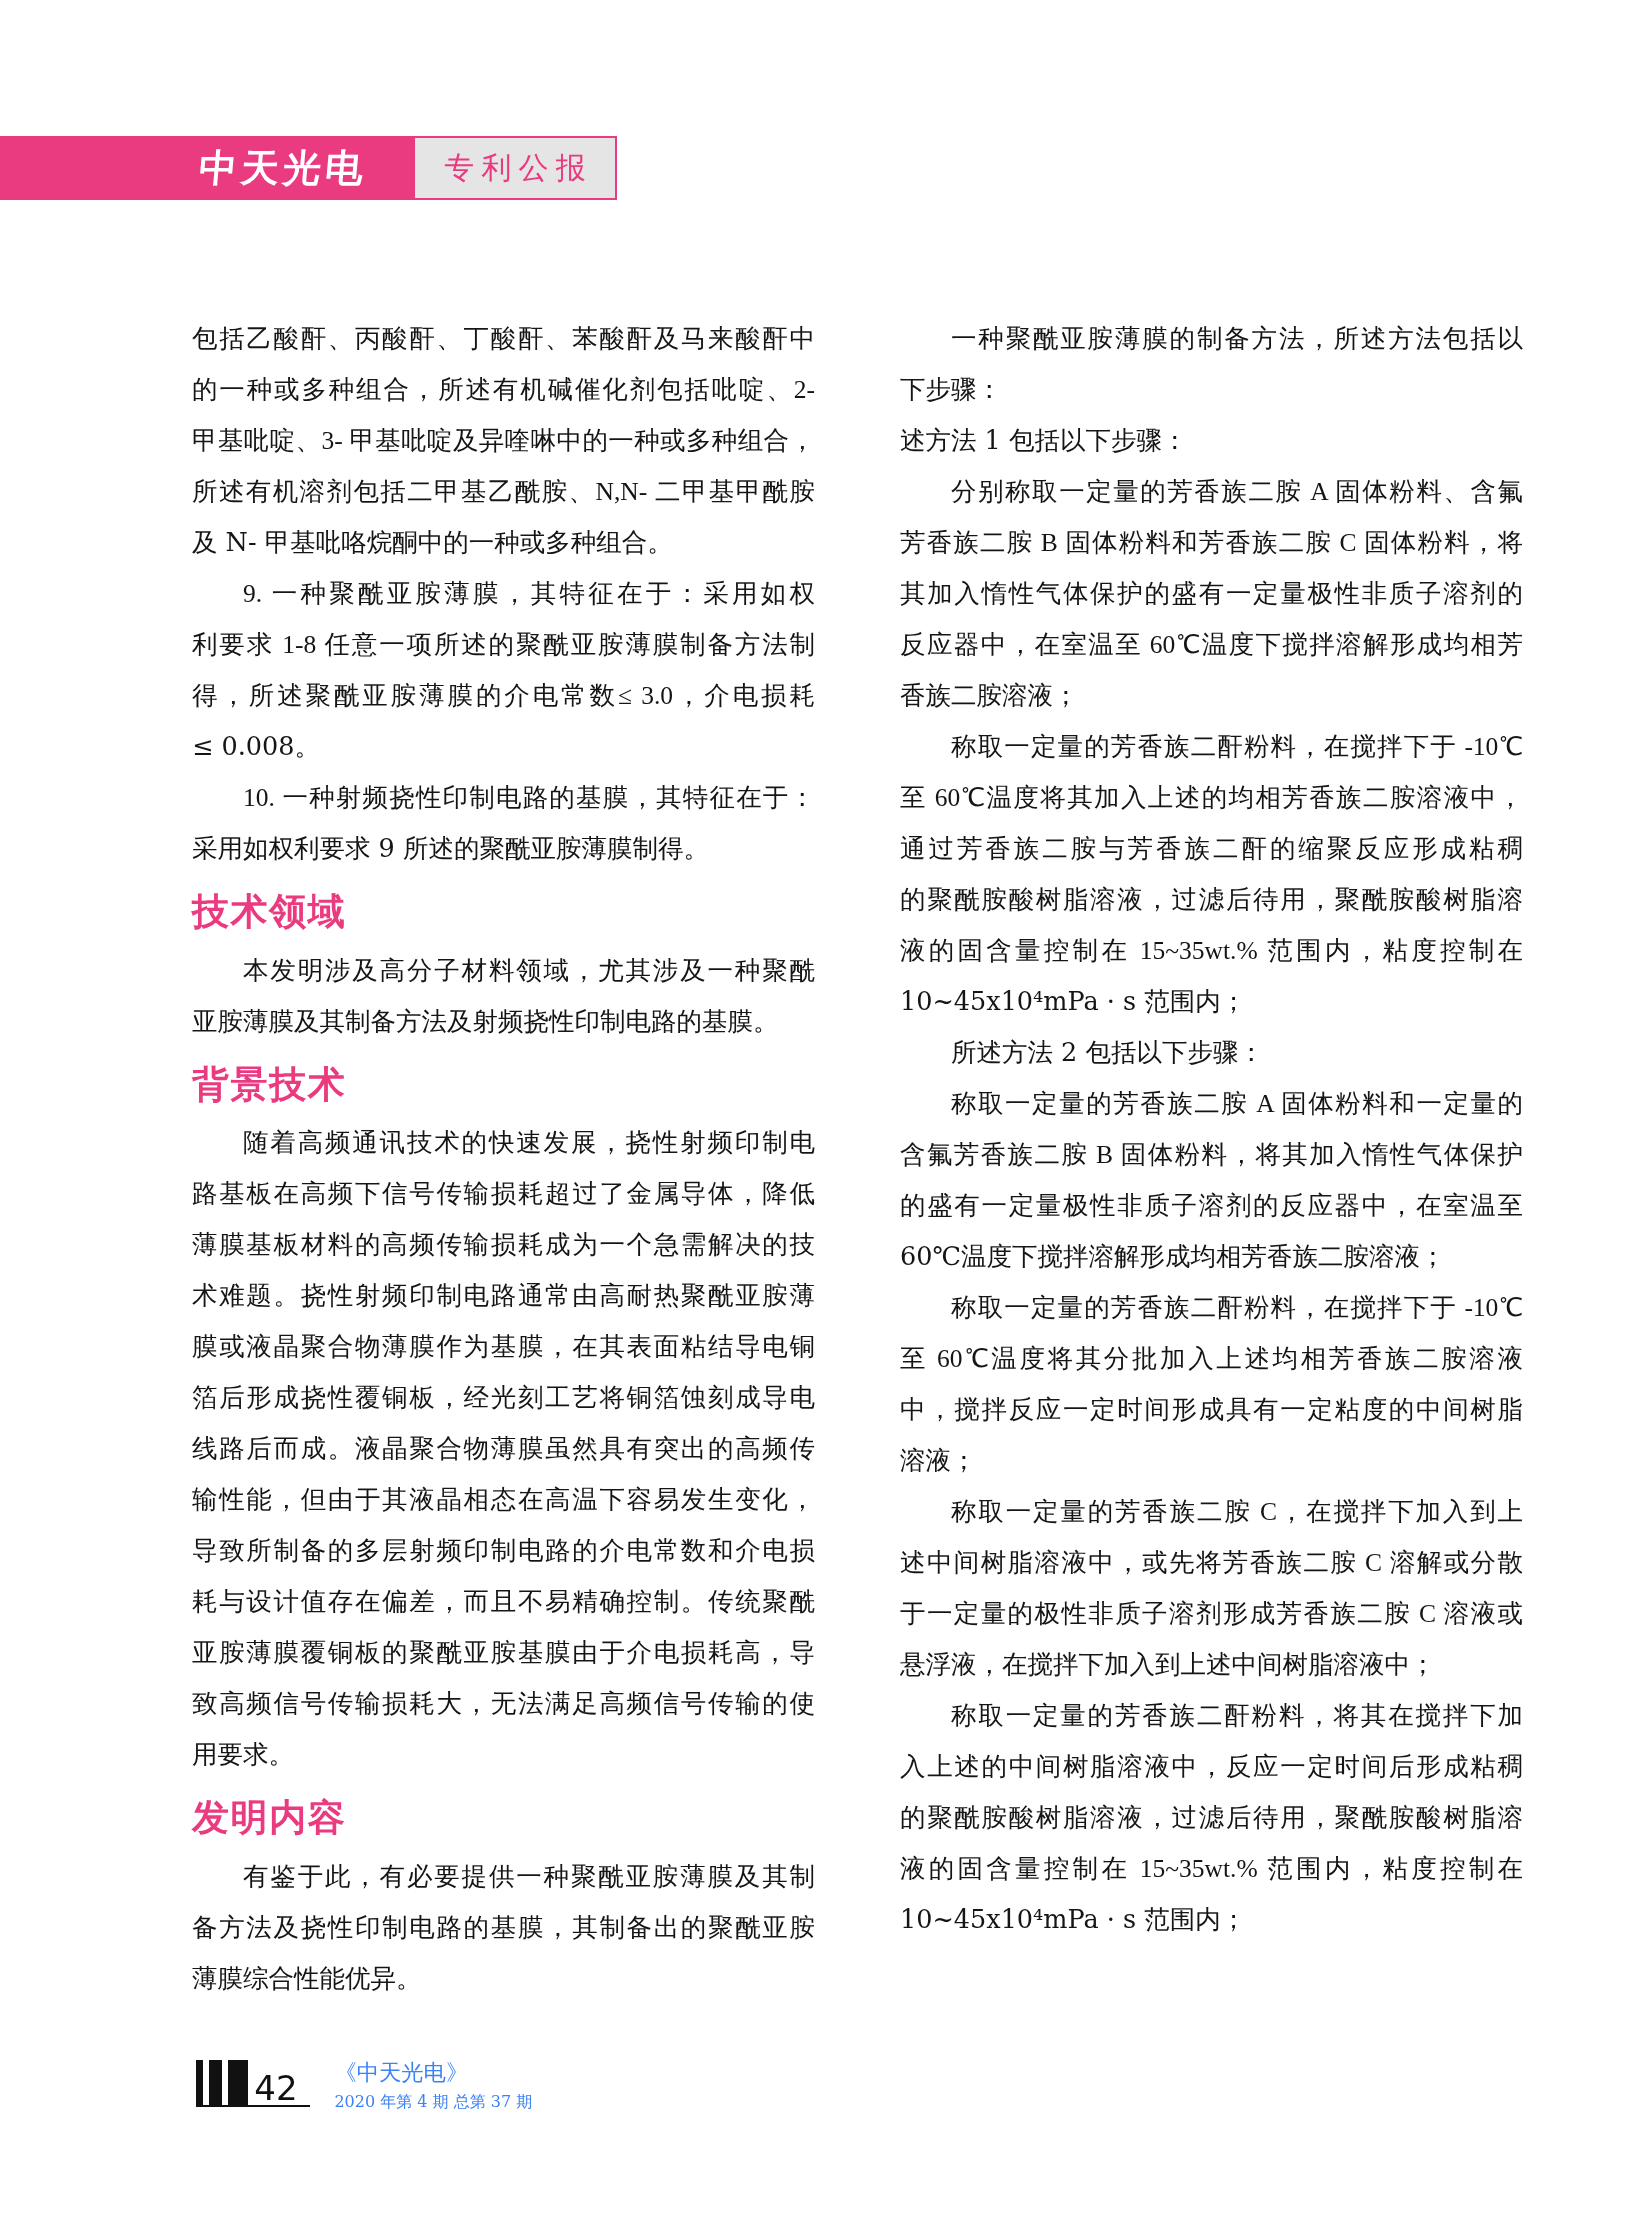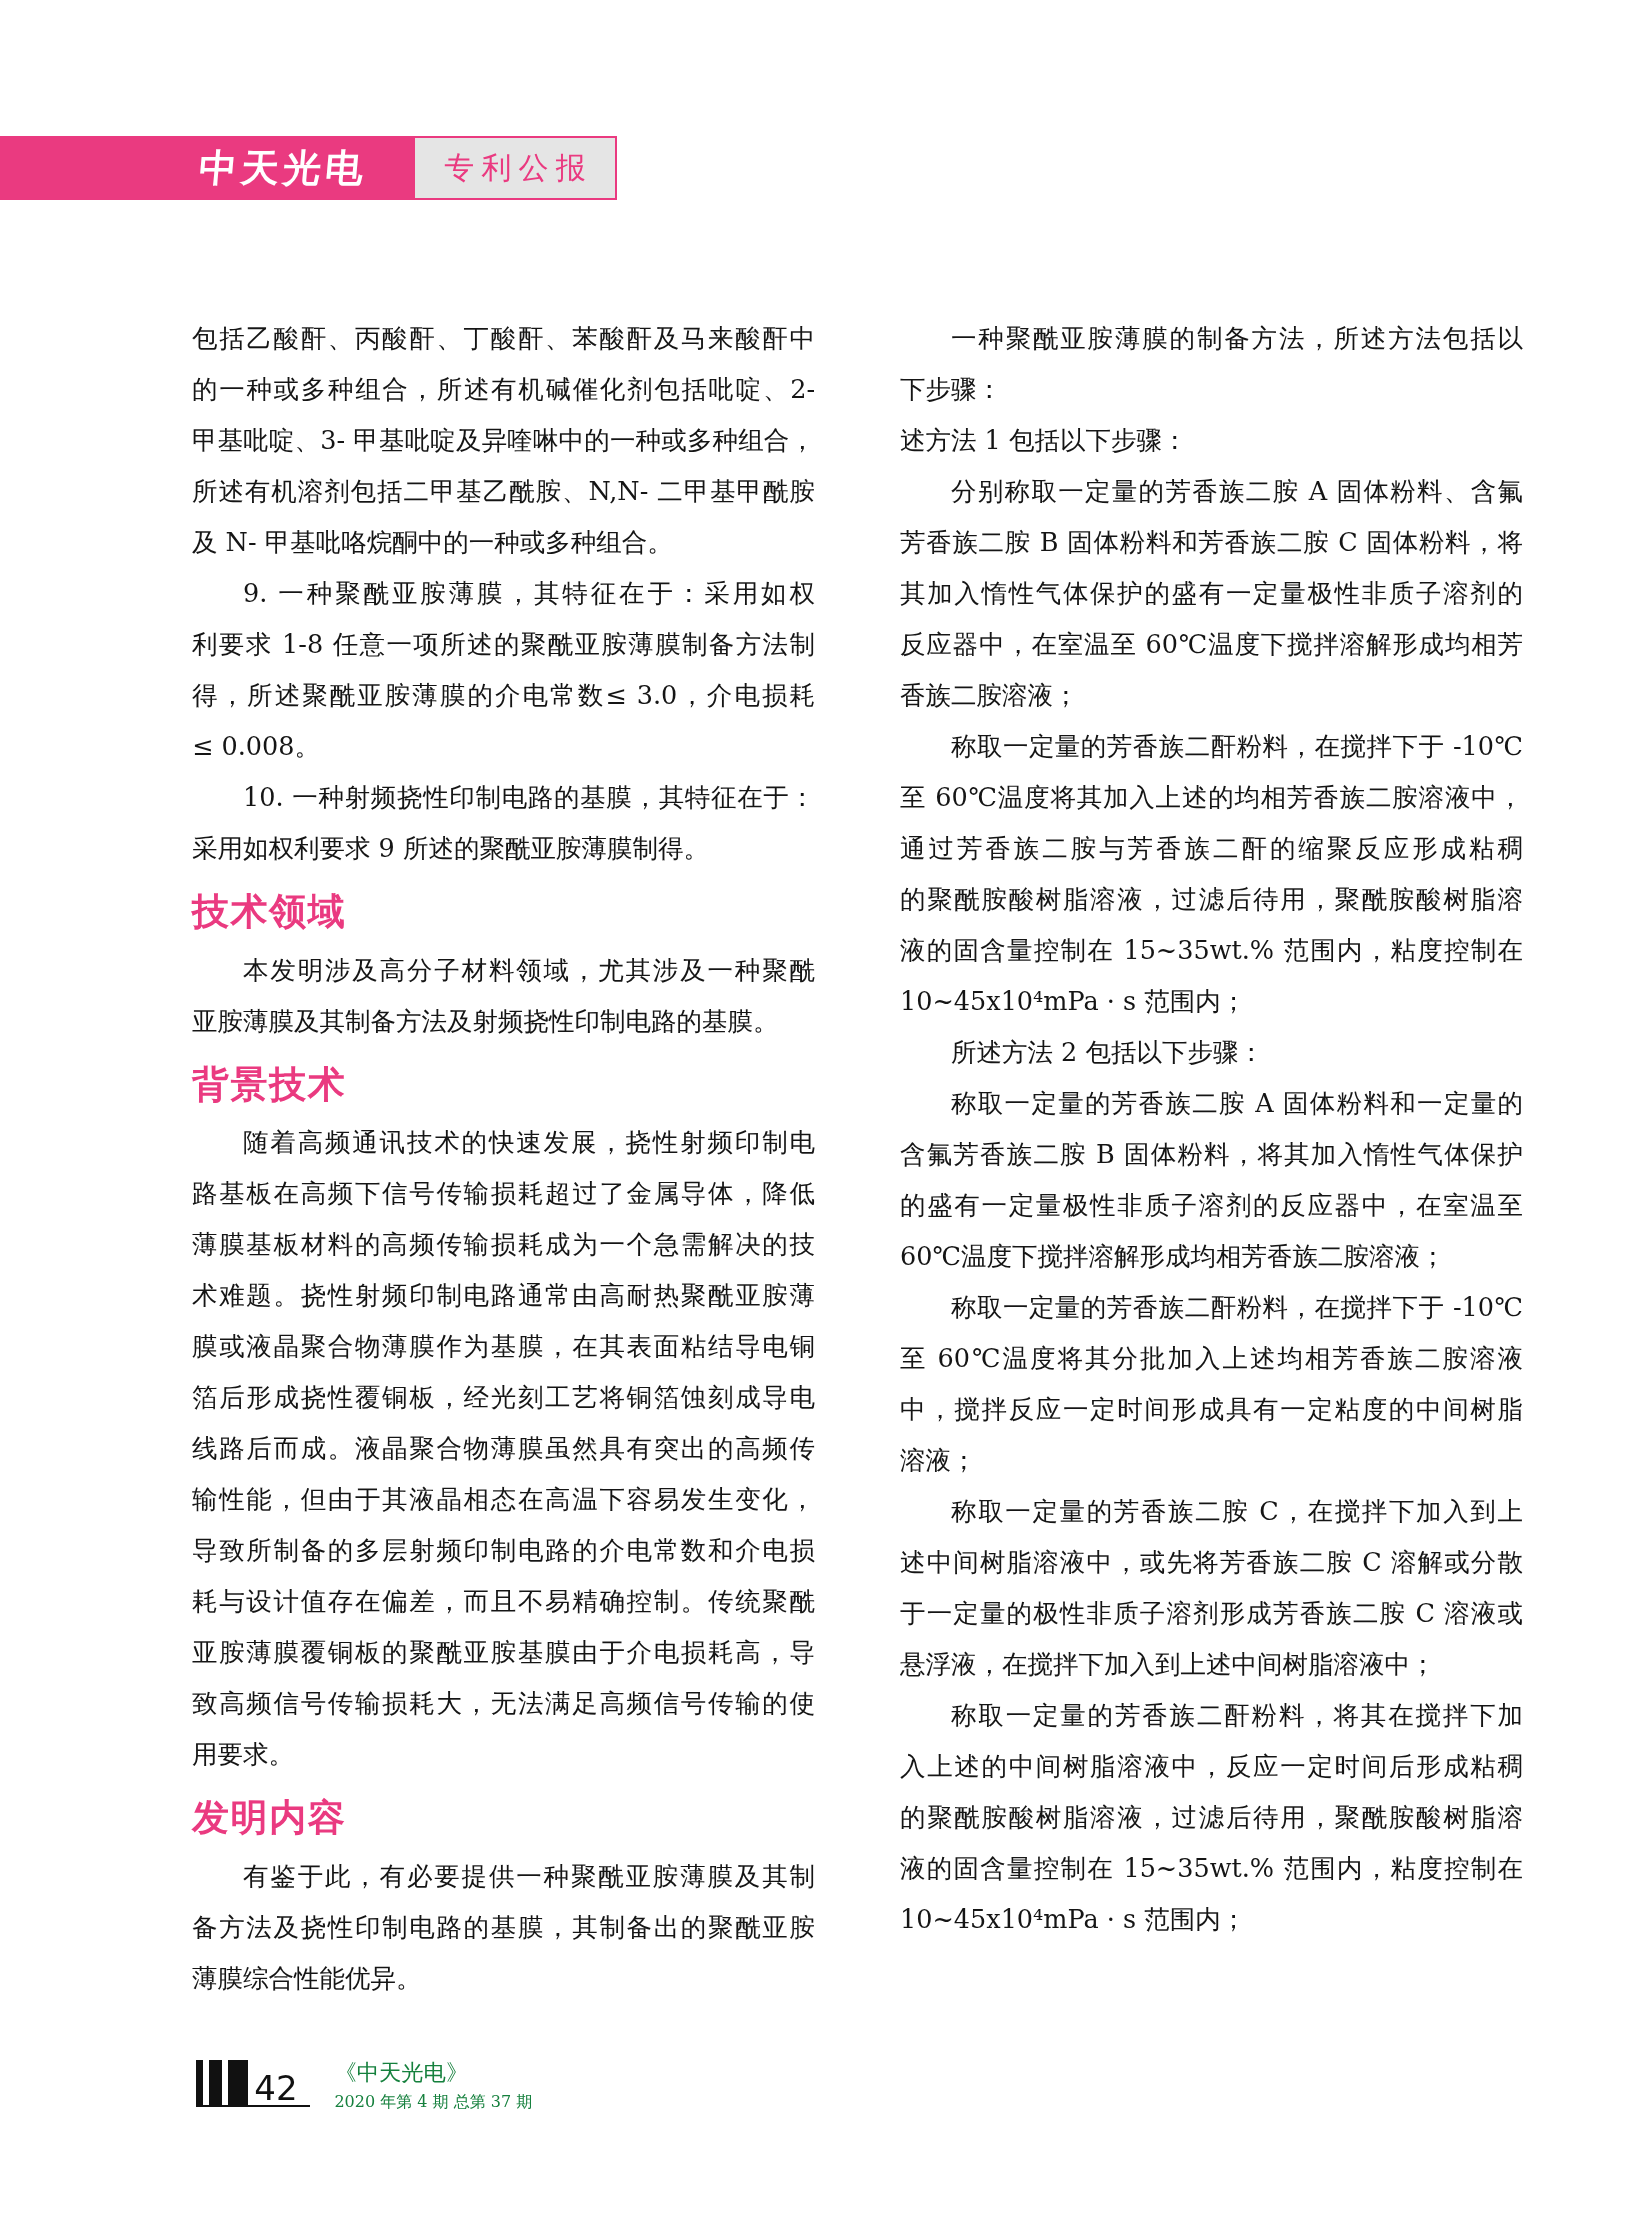--- a/index.html
+++ b/index.html
@@ -50,20 +50,21 @@
   }
   .col-left  { left:192px;  width:623px; }
   .col-right { left:900px; width:623px; }
   .line {
     font-size:25.5px; line-height:51px; height:51px;
     overflow:hidden; white-space:normal;
   }
   .line.just {
     text-align:justify;
     text-align-last:justify;
+    font-family:Liberation Serif, serif;
   }
   .line.indent { text-indent:51px; }
   .heading {
     font-size:37px; font-weight:bold;
     color:var(--accent,#ea3a80);
     line-height:53px; height:53px;
     margin:11.2px 0 6.4px 0;
     letter-spacing:1.6px;
     font-family:"DejaVu Serif","Liberation Serif",serif;
   }
@@ -80,21 +81,21 @@
   }
   .pagebar { background:#111111; display:inline-block; }
   .pagebar.b1 { width:7.2px;  height:45px; margin-right:5.6px; }
   .pagebar.b2 { width:13.6px; height:45px; margin-right:5.6px; }
   .pagebar.b3 { width:20px; height:45px; }
   .pagenum {
     font-family:"DejaVu Sans","Liberation Sans",sans-serif;
     font-size:34px; line-height:1; color:#111111;
     margin-left:6.4px;
   }
-  .journal { margin-left:24px; color:#15803d; }
+  .journal { margin-left:24px; color:#3b82f6; }
   .journal-name { font-size:22.3px; line-height:29px; }
   .journal-issue { font-size:16px; line-height:30px; }
 </style>
 </head>
 <body>
 
 <div class="page">
 
   <div class="topbar">
     <span class="logo">中天光电</span>

